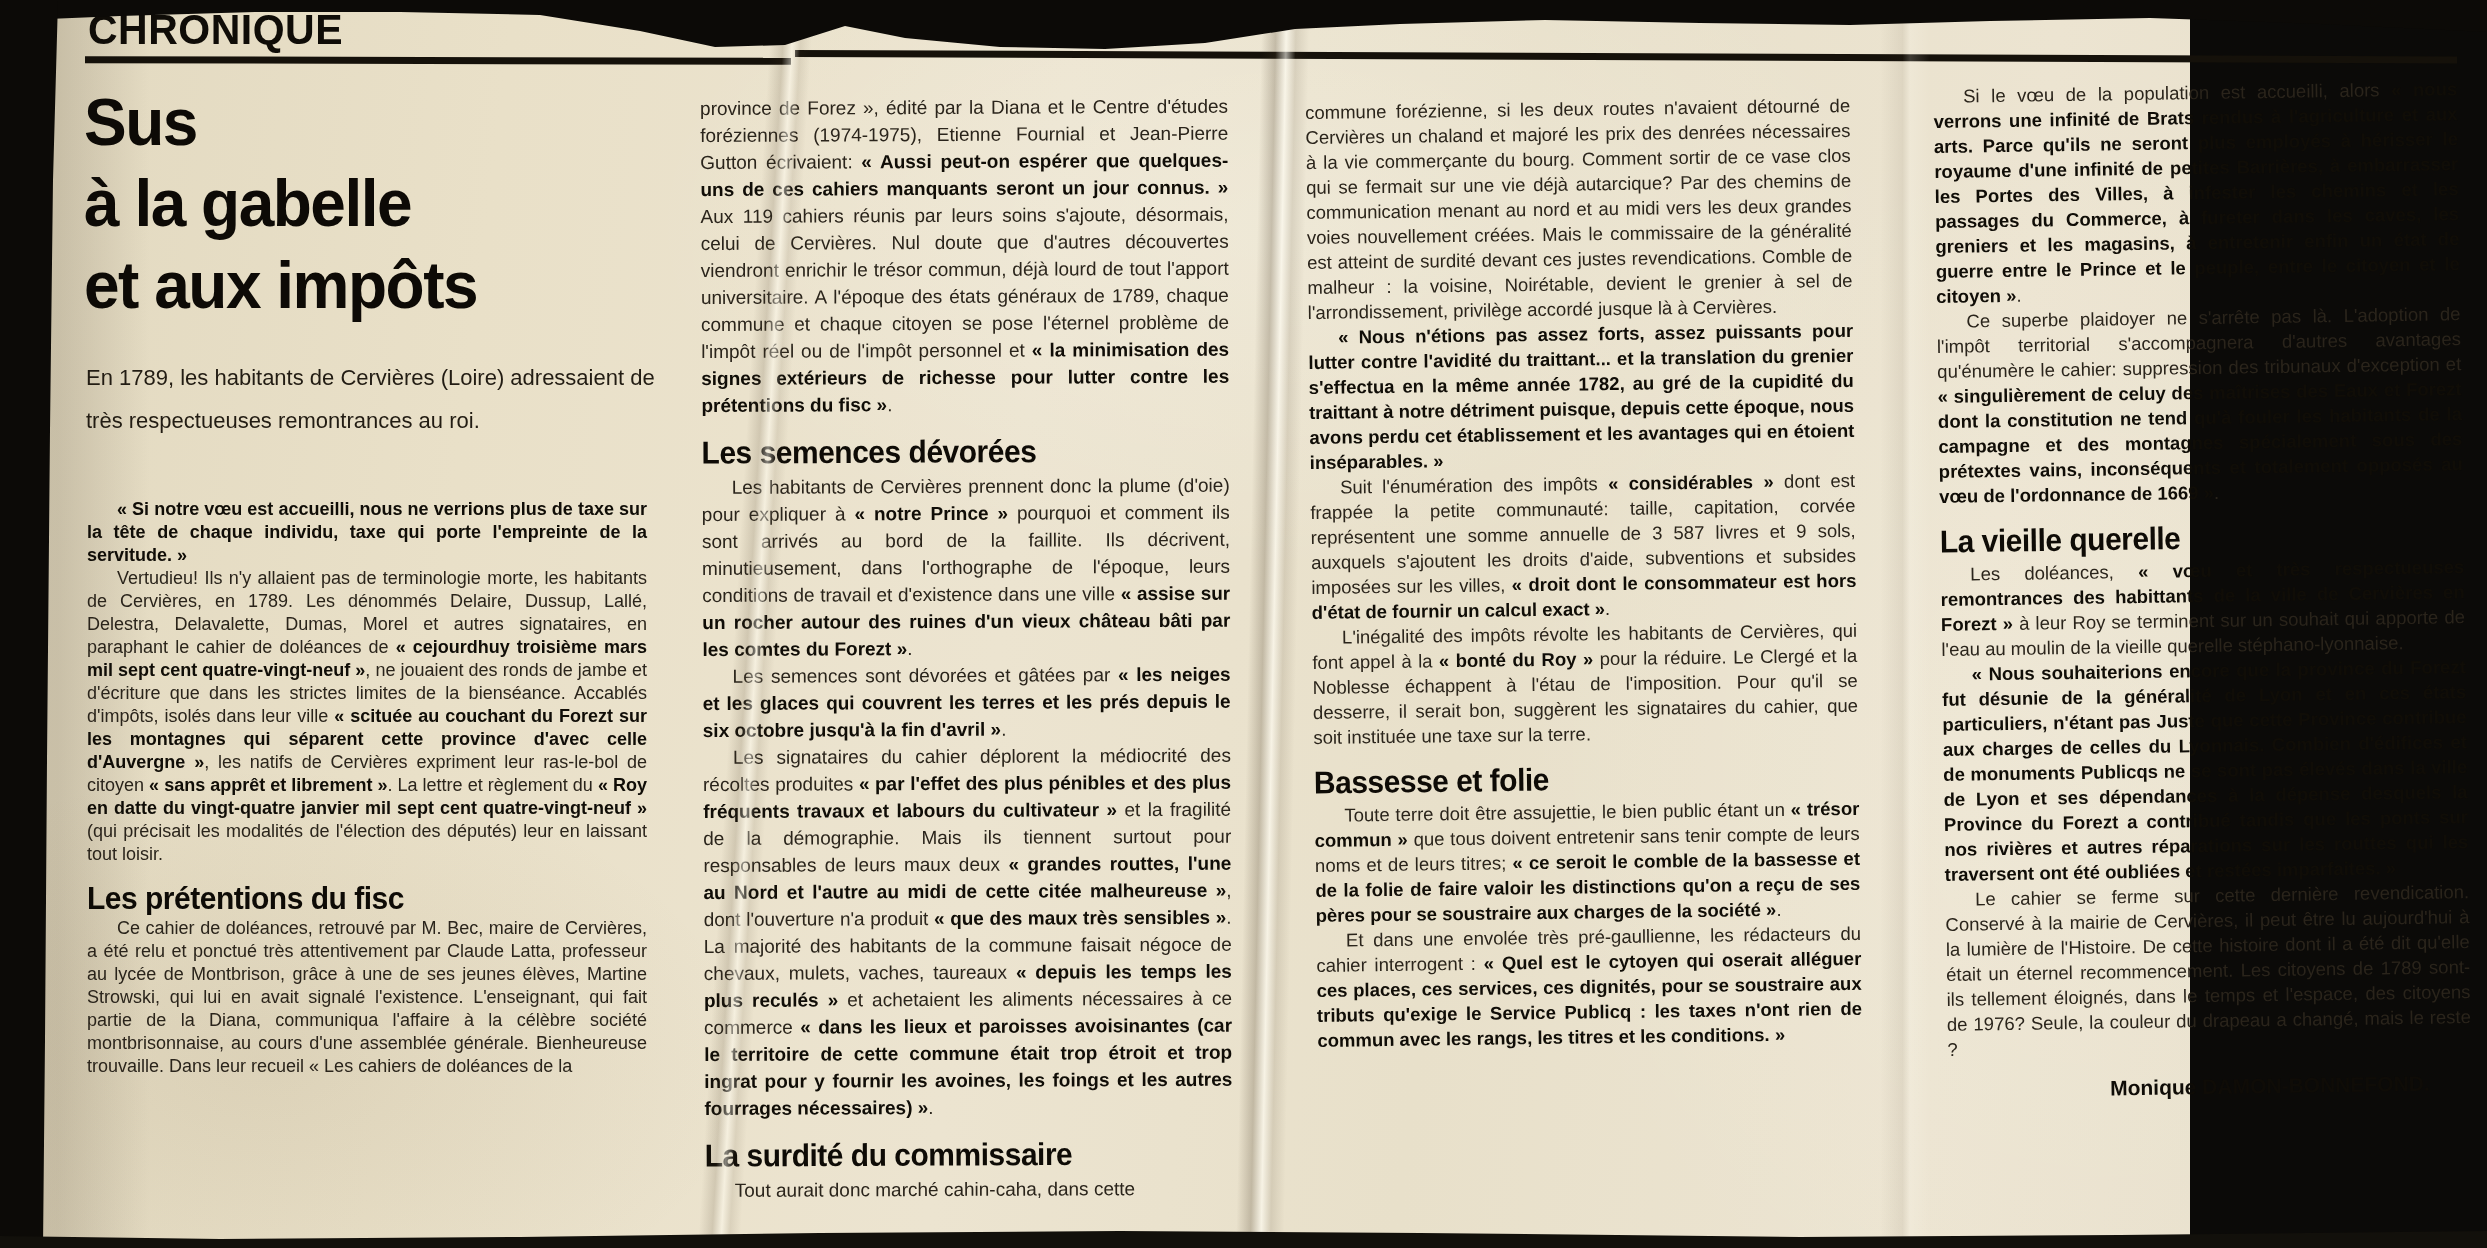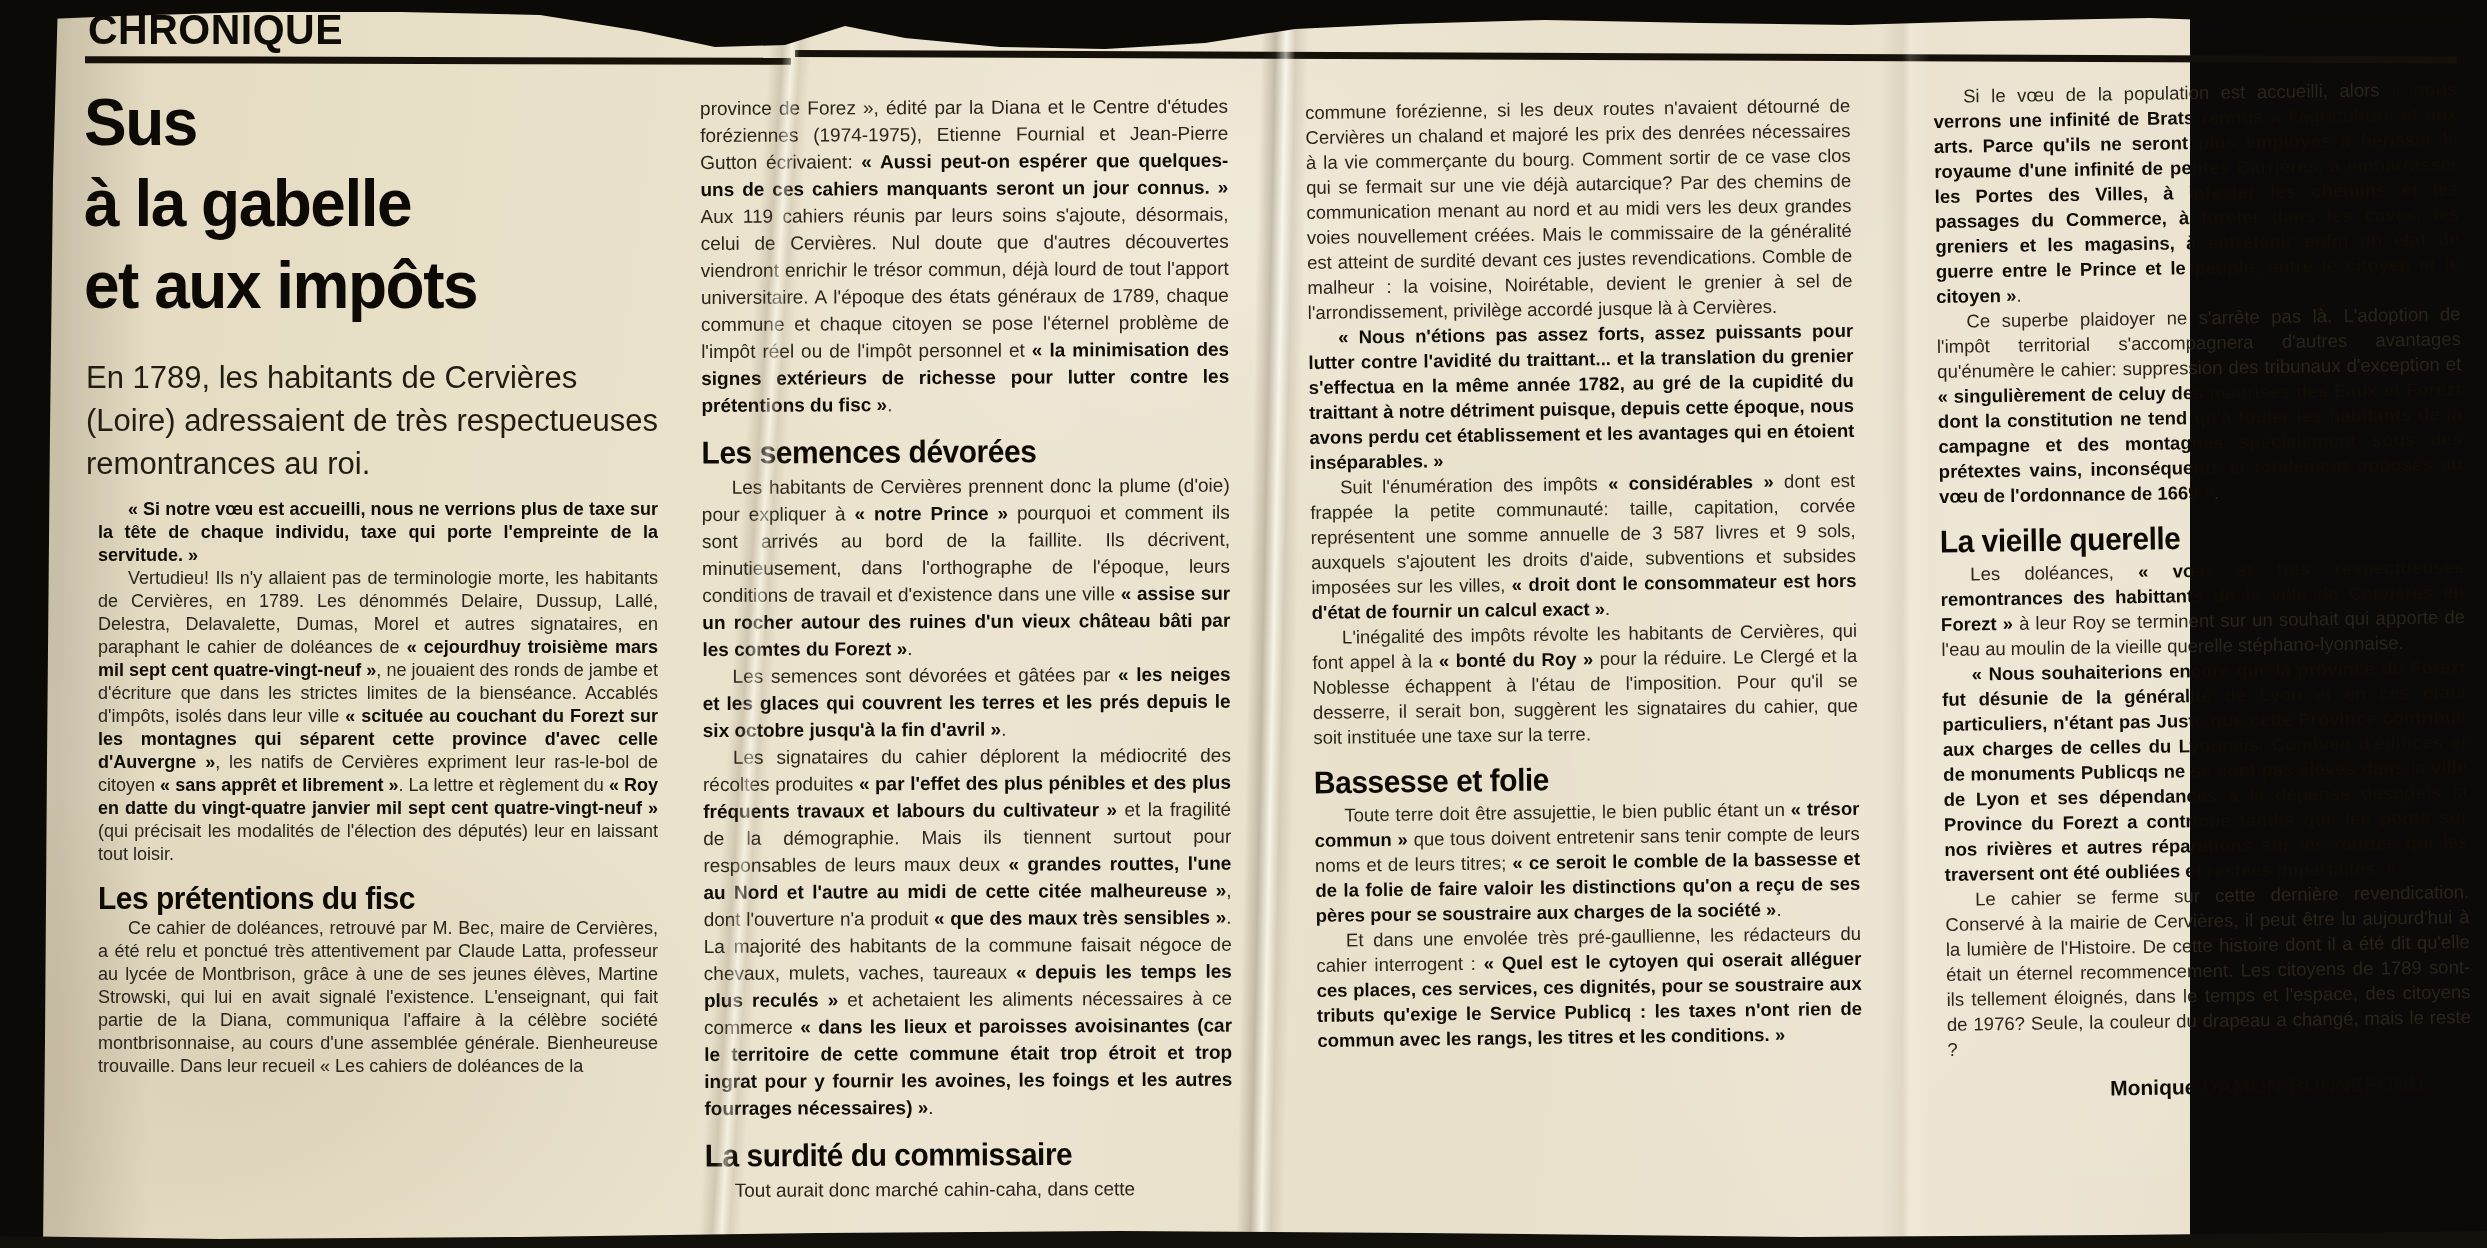--- a/index.html
+++ b/index.html
@@ -58,32 +58,32 @@
   .rule{position:absolute;height:7px;background:#15110a;}
   .rule-left{left:85px;top:57px;width:706px;transform:rotate(0.12deg);}
   .rule-right{left:795px;top:50px;width:1662px;transform:rotate(0.22deg);transform-origin:left center;}
   .headline{
     position:absolute;left:84px;top:82px;margin:0;
     font-size:64px;line-height:79px;font-weight:bold;letter-spacing:-1.5px;color:#0d0a06;
     transform:scaleY(1.03);transform-origin:top left;
   }
   .standfirst{
     position:absolute;left:86px;top:356px;width:580px;
-    font-size:31px;line-height:43px;color:#221c13;text-align:left;
+    font-size:22px;line-height:43px;color:#221c13;text-align:left;
   }
   
   .col{position:absolute;text-align:justify;color:#2a241b;}
   .col p{margin:0;text-indent:30px;}
   .col p.noindent{text-indent:0;}
   .col .b{font-weight:bold;color:#100d07;}
   .col h3.sec{
     margin:20px 0 8px;font-size:30px;font-weight:bold;letter-spacing:-0.5px;color:#0e0b06;
     text-align:left;text-indent:0;transform:scaleY(1.05);transform-origin:left center;
   }
-  .col1{left:98px;top:498px;width:560px;font-size:18px;line-height:23px;}
+  .col1{left:87px;top:498px;width:560px;font-size:18px;line-height:23px;}
   .col2{left:700px;top:95px;width:528px;font-size:19px;line-height:27px;transform:rotate(-0.25deg);transform-origin:top left;}
   .col3{left:1305px;top:100px;width:545px;font-size:18.5px;line-height:25px;transform:rotate(-0.75deg);transform-origin:top left;}
   .col4{left:1933px;top:84px;width:524px;font-size:18.5px;line-height:25px;transform:rotate(-0.85deg);transform-origin:top left;}
   .byline{
     margin-top:16px;font-weight:bold;font-size:21px;color:#0f0c07;
     text-align:center;padding-left:120px;text-indent:0;
   }
 </style>
 </head>
 <body>

